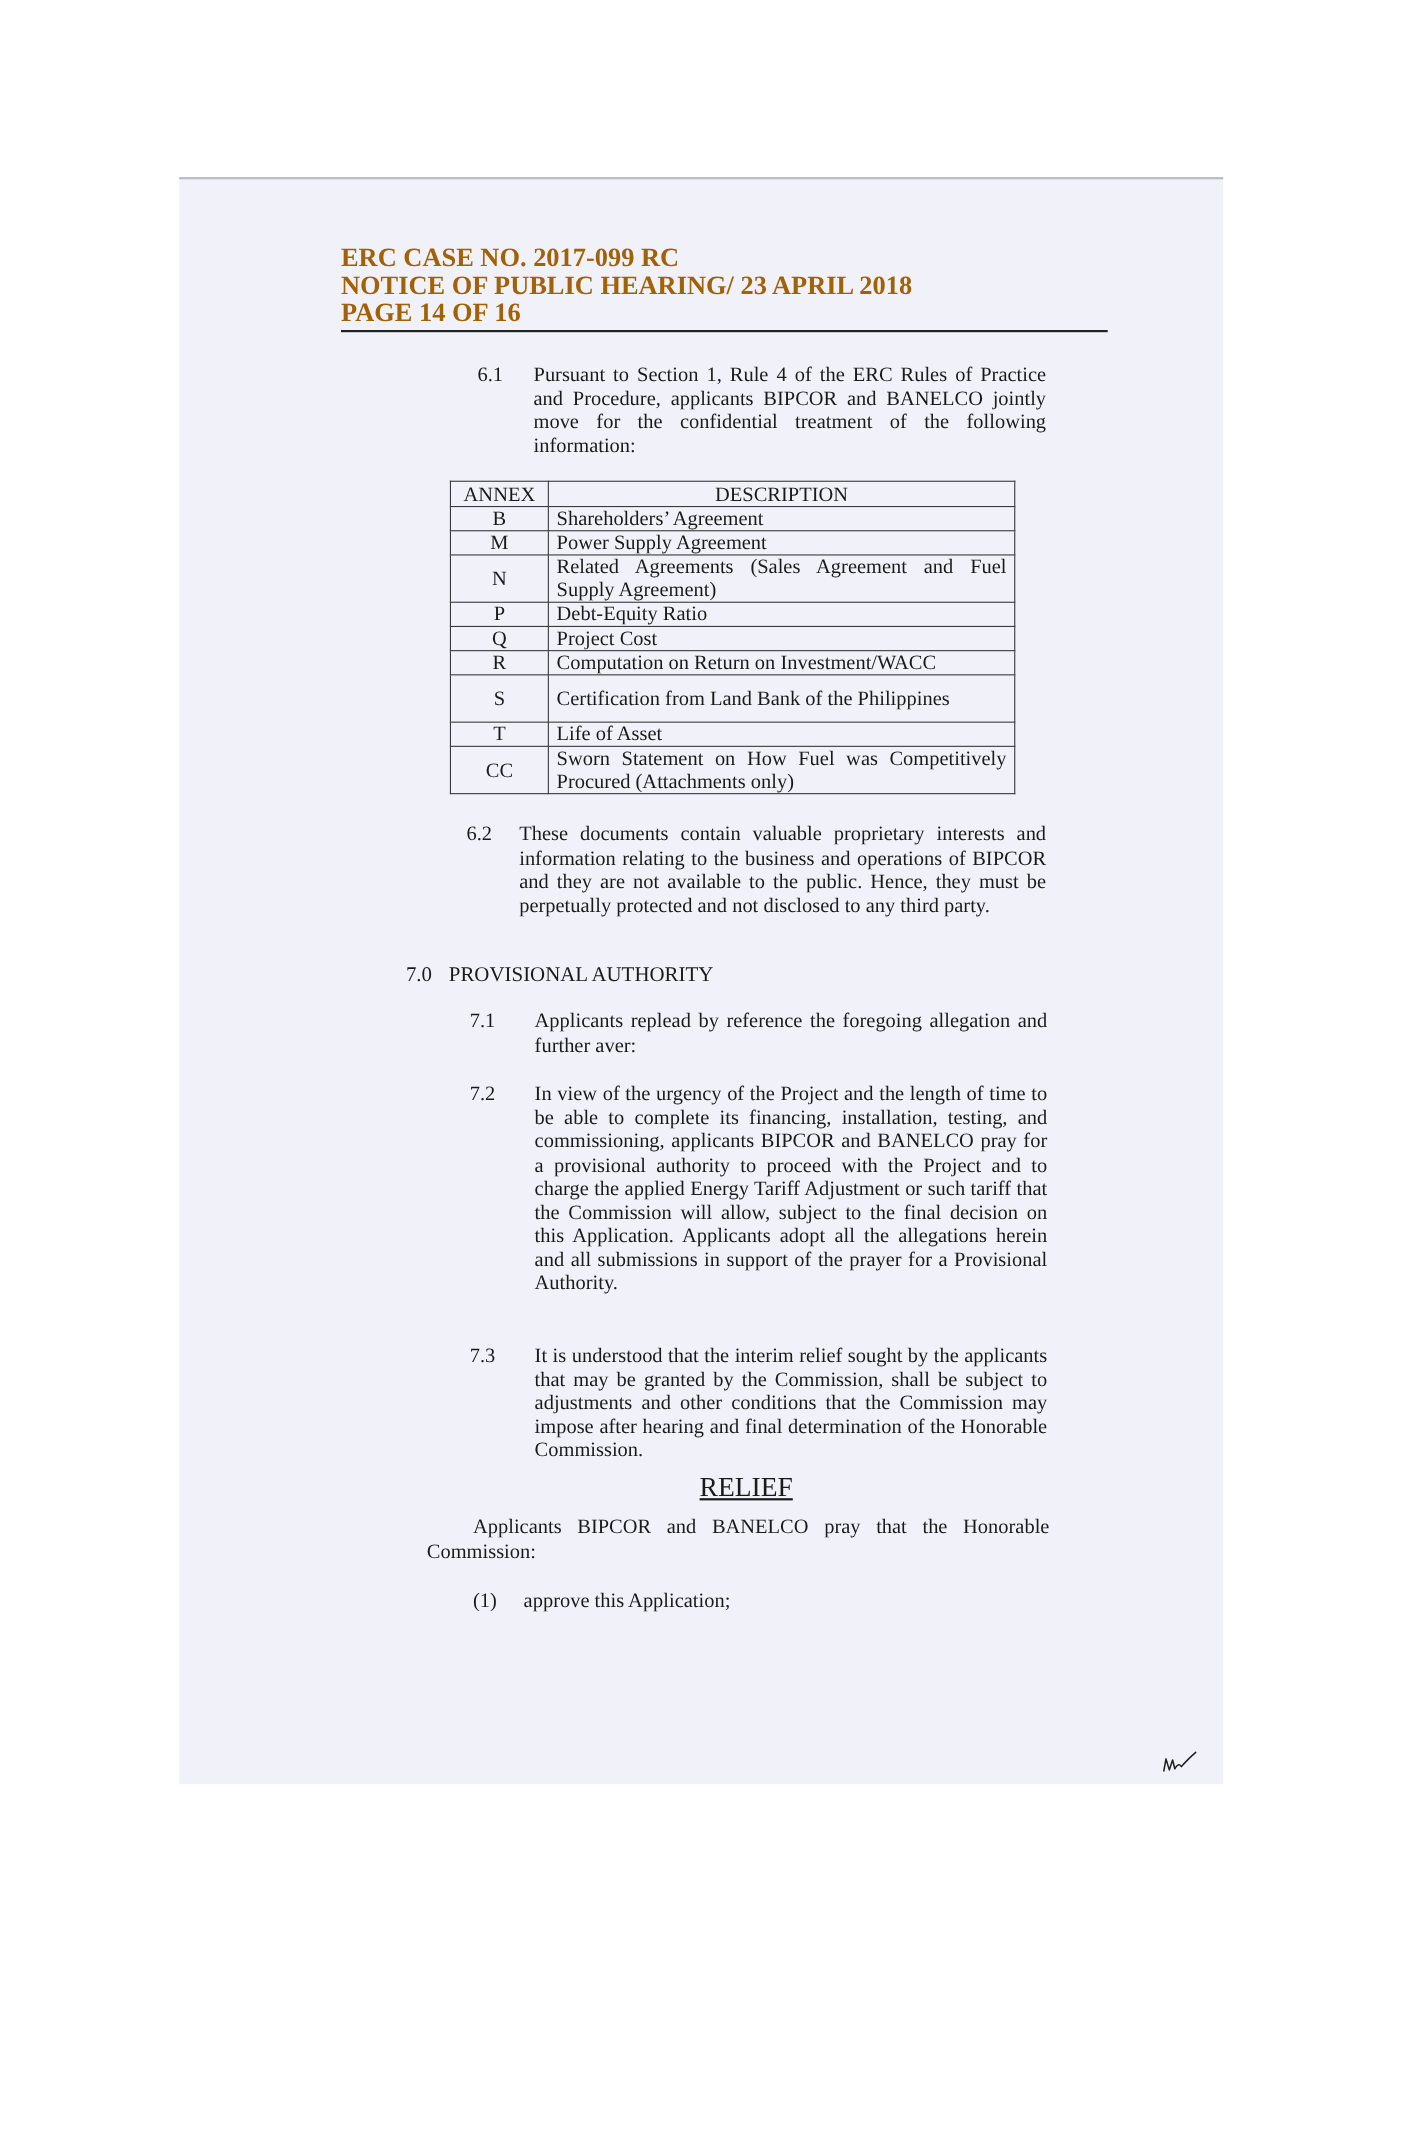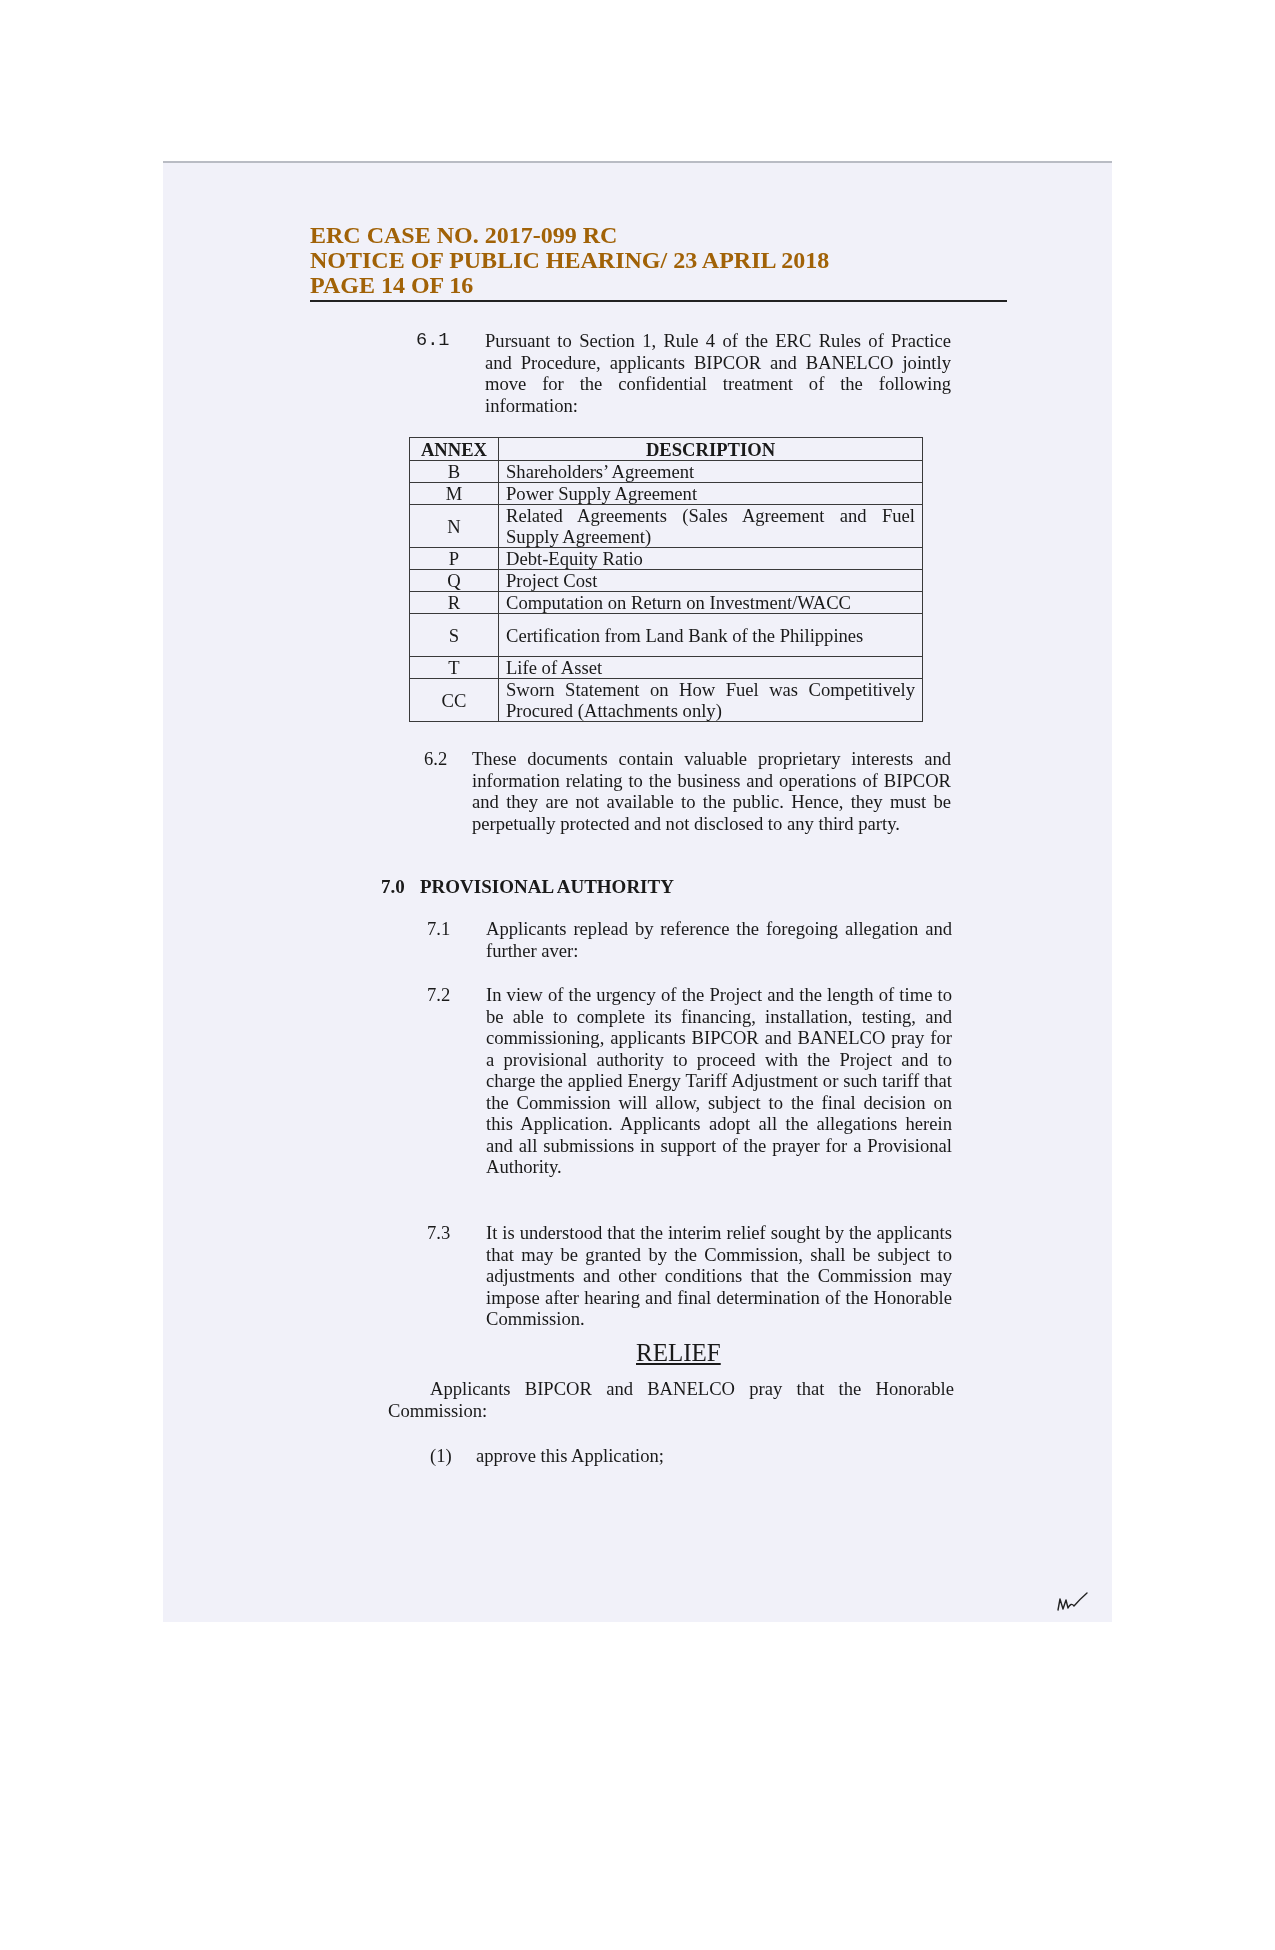--- a/index.html
+++ b/index.html
@@ -68,41 +68,40 @@
       border-collapse: collapse;
       font-size: 18.6px;
       line-height: 21px;
     }
     table.annex th, table.annex td {
       border: 1.5px solid #3a3a3a;
       padding: 0 7px;
       vertical-align: middle;
     }
     table.annex th {
-      font-weight: bold;
+      font-weight: normal;
       height: 22px;
       margin-top: 32px;
     }
     table.annex td.code {
       text-align: center;
       width: 88px;
       padding: 0;
     }
     table.annex td.desc {
       text-align: justify;
       text-align-last: left;
     }
     table.annex tr.single td { height: 21px; }
     table.annex tr.double td { height: 42px; }
 
     .heading-bold {
-      font-weight: bold;
+      font-weight: normal;
       font-size: 19px;
       line-height: 22px;
-      margin-left: 12px;
     }
     .relief-title {
       text-decoration: underline;
       font-size: 25px;
       line-height: 22px;
     }
     .signature {
       position: absolute;
       left: 1055px;
       top: 1590px;
@@ -115,21 +114,21 @@
 
 <div class="page"></div>
 
 <div class="header">
   <div>ERC CASE NO. 2017-099 RC</div>
   <div>NOTICE OF PUBLIC HEARING/ 23 APRIL 2018</div>
   <div>PAGE 14 OF 16</div>
 </div>
 <div class="header-rule"></div>
 
-<div class="abs num" style="left:416px; top:330px;font-family:Liberation Mono, monospace;">6.1</div>
+<div class="abs num" style="left:434px; top:330px;">6.1</div>
 <div class="abs para" style="left:485px; top:330px; width:466px;">Pursuant to Section 1, Rule 4 of the ERC Rules of Practice and Procedure, applicants BIPCOR and BANELCO jointly move for the confidential treatment of the following information:</div>
 
 <table class="annex">
   <thead>
     <tr>
       <th>ANNEX</th>
       <th>DESCRIPTION</th>
     </tr>
   </thead>
   <tbody>

